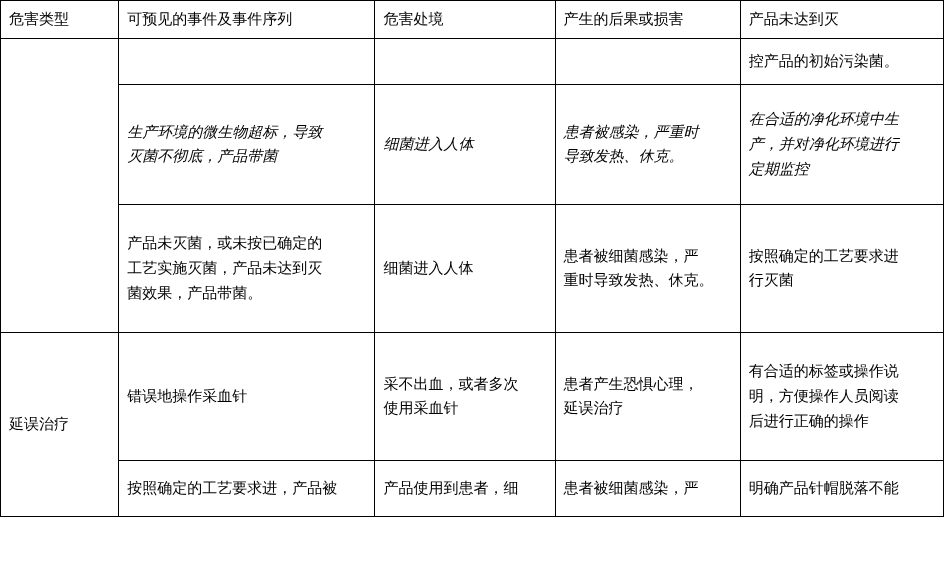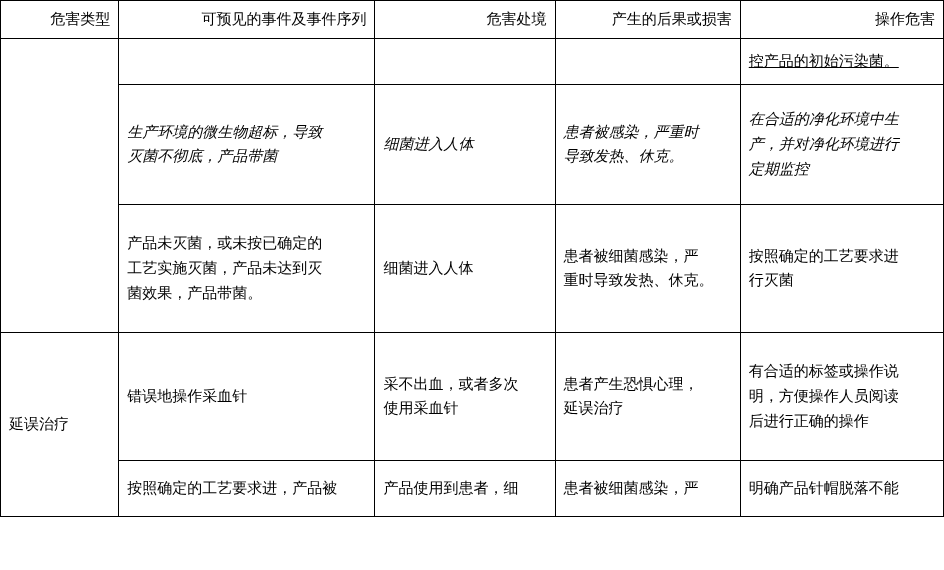--- a/index.html
+++ b/index.html
@@ -31,21 +31,21 @@
   .doc-table tr:first-child td {
     border-top: 1px solid #000000;
   }
   .col-1 { width: 118px; }
   .col-2 { width: 256px; }
   .col-3 { width: 180px; }
   .col-4 { width: 185px; }
   .col-5 { width: 203px; }
 
   .head-cell {
-    text-align: right;
+    text-align: left;
     font-size: 16px;
     padding: 8px 6px;
   }
   .ctr { text-align: left; }
   .lft { text-align: left; }
   .cell-text {
     display: block;
     white-space: pre-line;
   }
 </style>
@@ -59,26 +59,26 @@
       <col class="col-3">
       <col class="col-4">
       <col class="col-5">
   </colgroup>
   <thead>
     <tr>
       <td class="head-cell">危害类型</td>
       <td class="head-cell">可预见的事件及事件序列</td>
       <td class="head-cell">危害处境</td>
       <td class="head-cell">产生的后果或损害</td>
-      <td class="head-cell">操作危害</td>
+      <td class="head-cell">产品未达到灭</td>
     </tr>
   </thead>
   <tbody>
 
-    <tr style="height:46px;text-decoration:underline;">
+    <tr style="height:46px;">
       <td rowspan="3" class="ctr">
         <span class="cell-text"></span>
       </td>
       <td class="lft">
         <span class="cell-text"></span>
       </td>
       <td class="ctr">
         <span class="cell-text"></span>
       </td>
       <td class="ctr">

